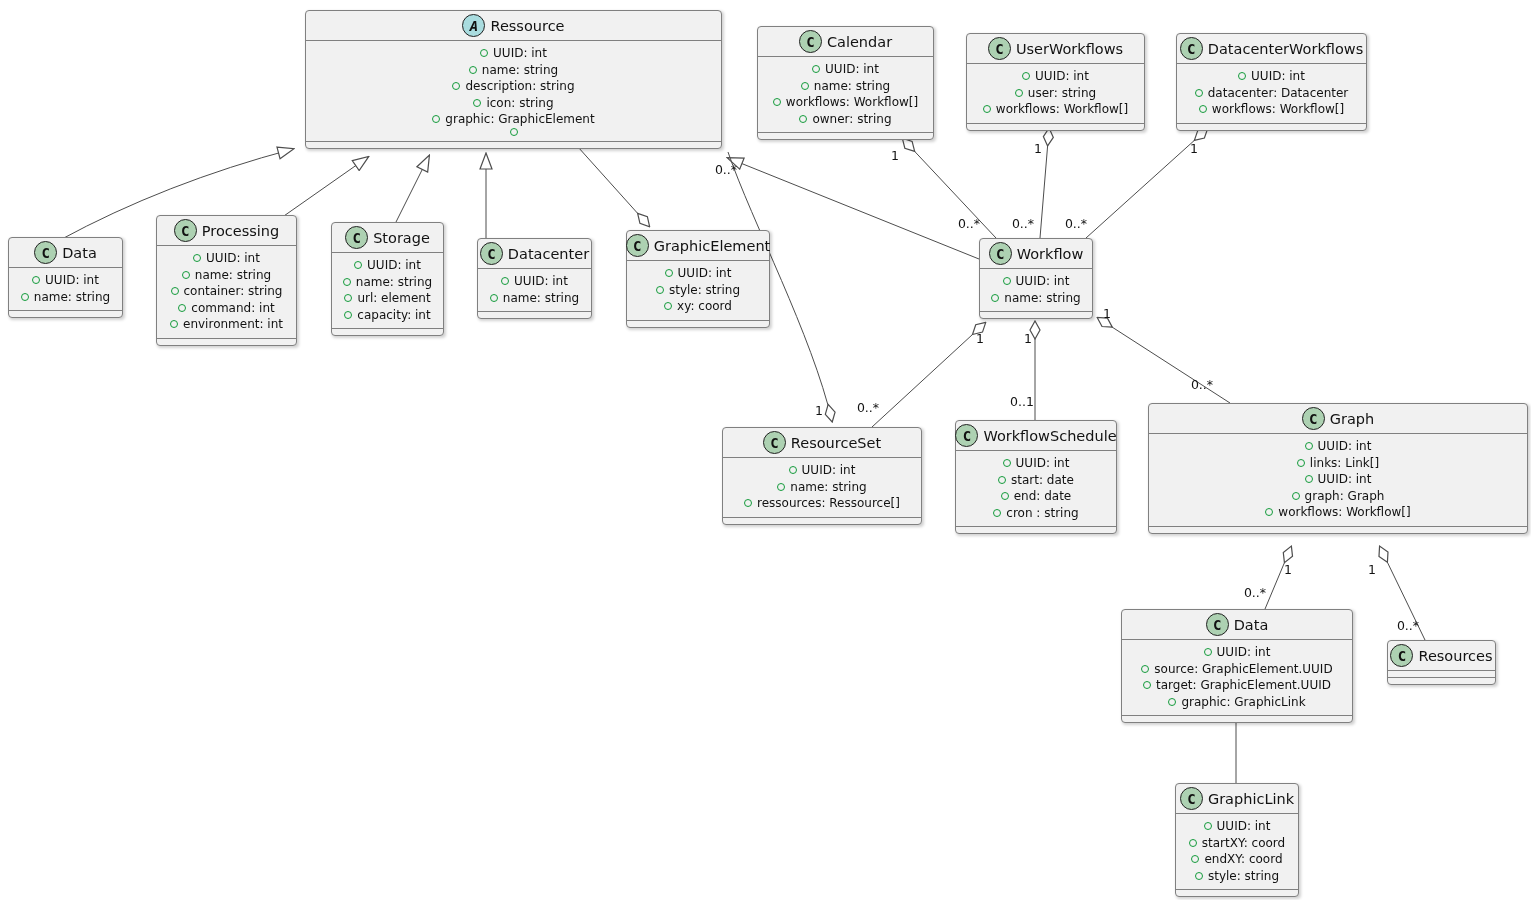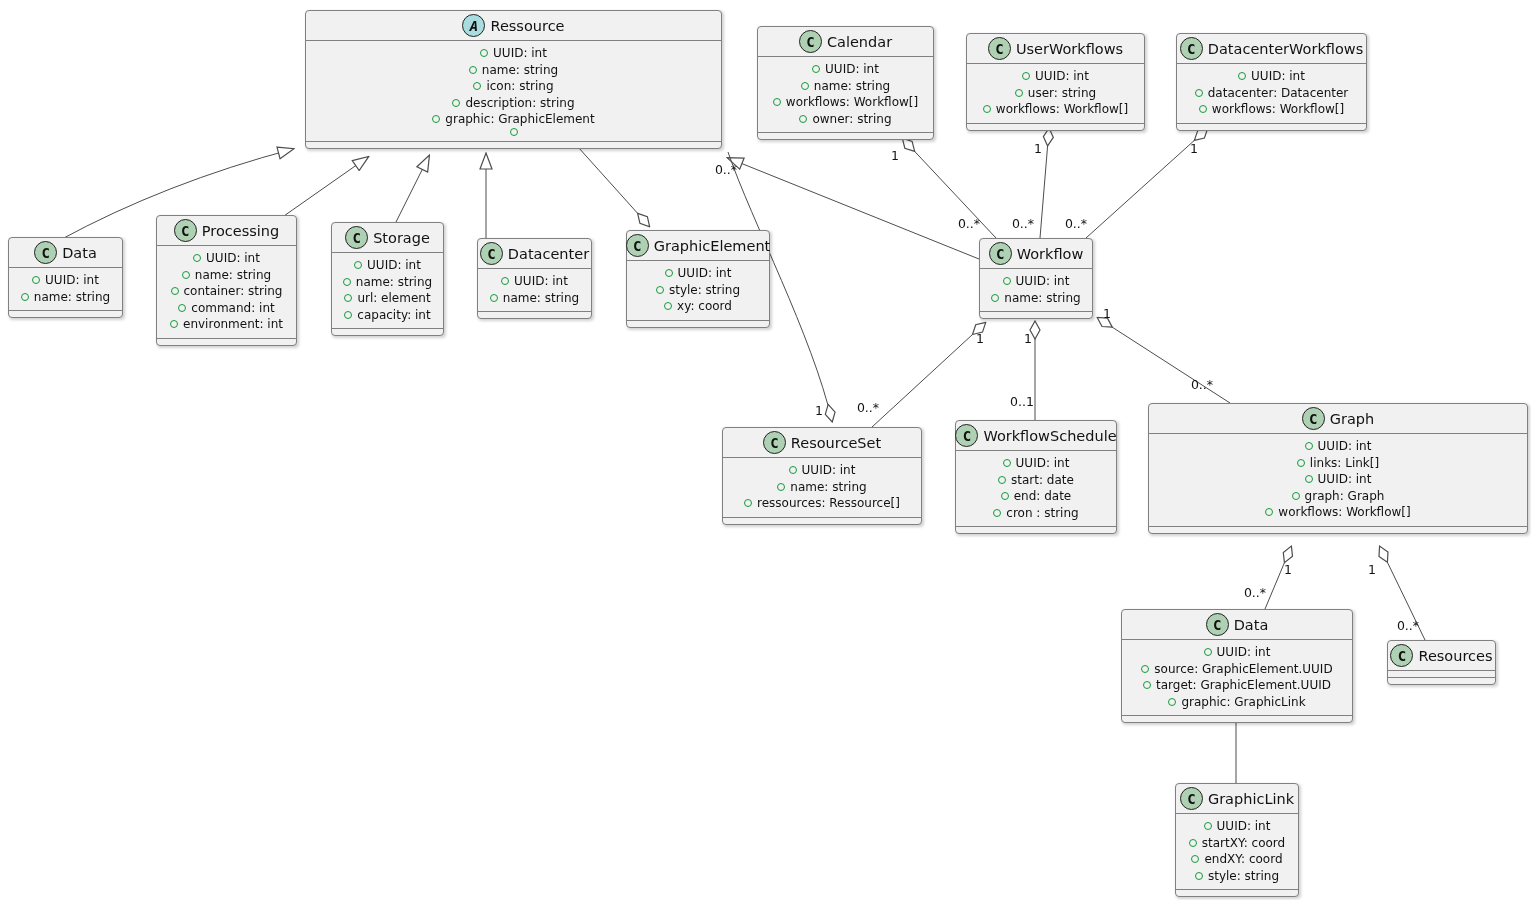--- a/index.html
+++ b/index.html
@@ -86,28 +86,28 @@
         <div class="attr">
           <span class="dot"></span>
           <span class="atxt">UUID: int</span>
         </div>
         <div class="attr">
           <span class="dot"></span>
           <span class="atxt">name: string</span>
         </div>
         <div class="attr">
           <span class="dot"></span>
+          <span class="atxt">description: string</span>
+        </div>
+        <div class="attr">
+          <span class="dot"></span>
           <span class="atxt">icon: string</span>
         </div>
         <div class="attr">
           <span class="dot"></span>
-          <span class="atxt">description: string</span>
-        </div>
-        <div class="attr">
-          <span class="dot"></span>
           <span class="atxt">graphic: GraphicElement</span>
         </div>
         <div class="attr">
           <span class="dot"></span>
         </div>
       </div>
     <div class="footer"></div>
   </div>
 
   <div class="uml" style="left:757px;top:26px;width:175px;">

